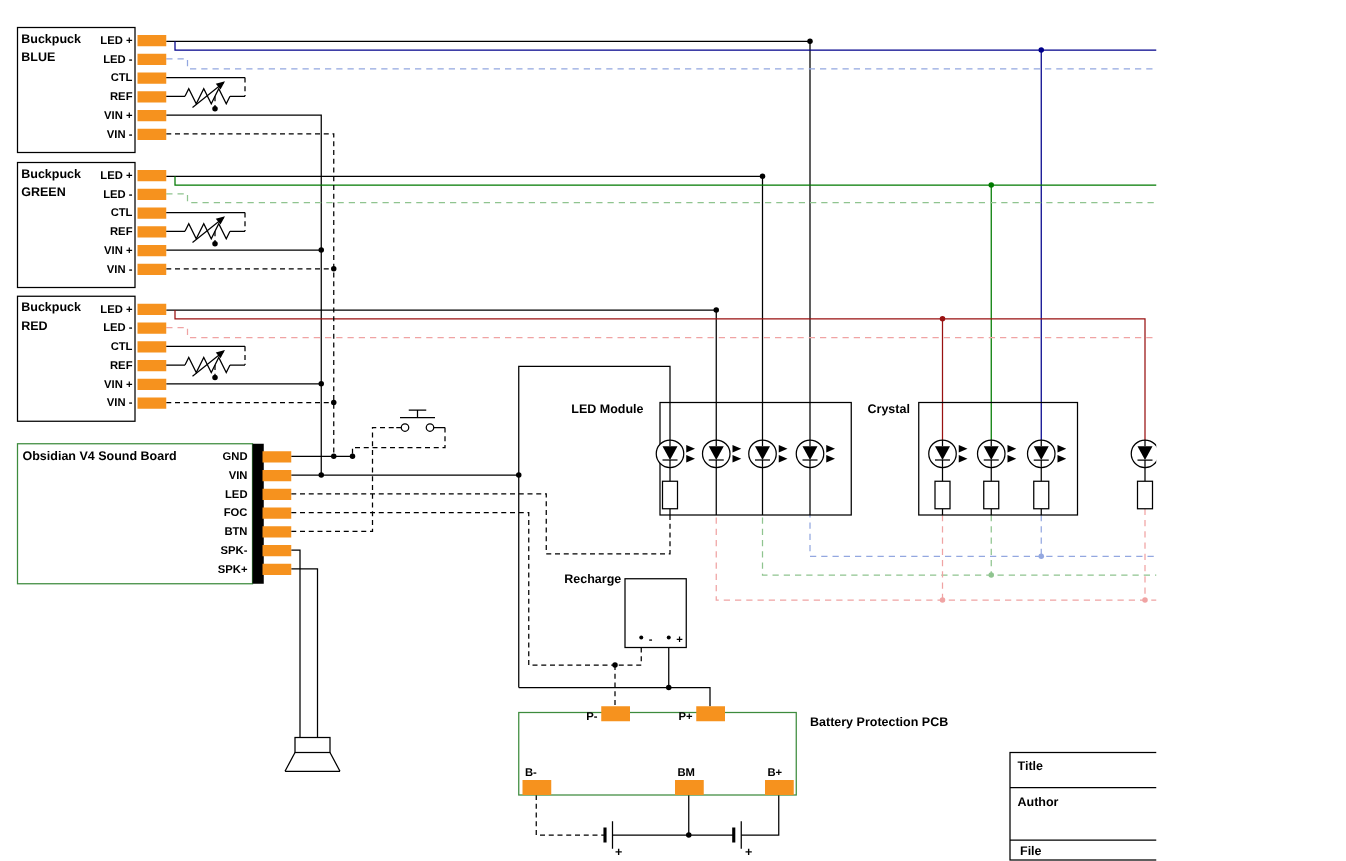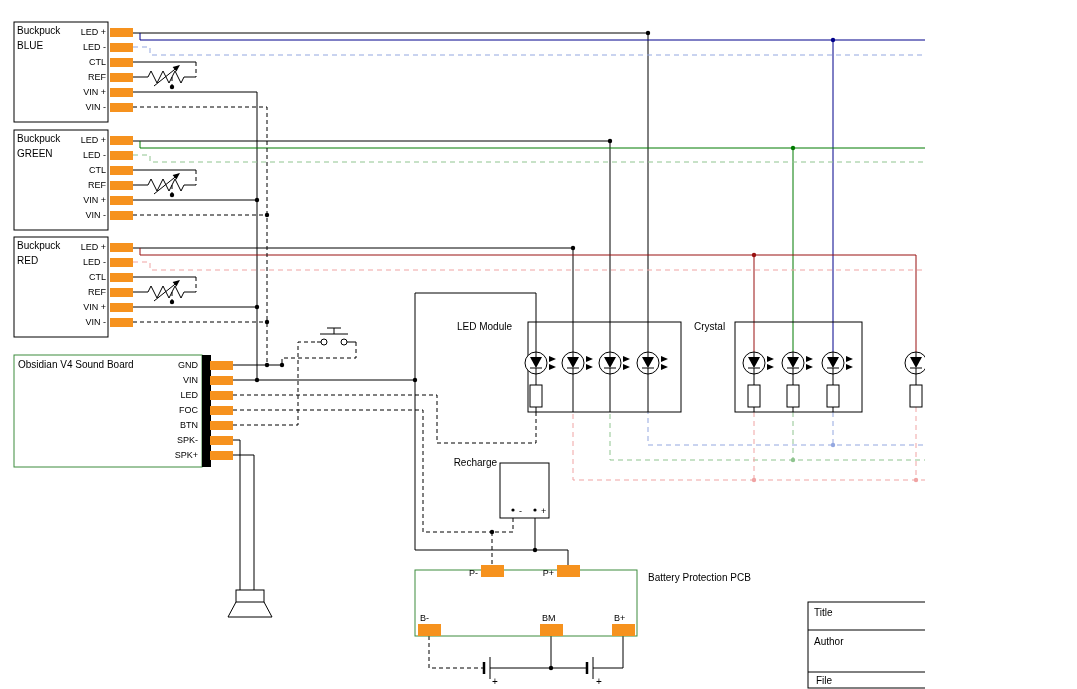--- a/index.html
+++ b/index.html
@@ -1,17 +1,17 @@
 <!DOCTYPE html>
 <html><head>
 <meta charset="utf-8">
 <style>
   html,body{margin:0;padding:0;background:#fff;}
   .stage{position:relative;width:925px;height:689px;background:#ffffff;overflow:hidden;
-         font-family:"Liberation Sans",sans-serif;}
+         font-family:"Liberation Sans",sans-serif;font-weight:bold;}
   svg{position:absolute;left:0;top:0;}
   text{fill:#000;font-family:"Liberation Sans",sans-serif;}
   .t9{font-size:9px;}
   .t10{font-size:10px;}
   .te{text-anchor:end;}
   .box{fill:none;stroke:#000;stroke-width:1;}
   .gbox{fill:none;stroke:#3D8B3D;stroke-width:1;}
   .pad{fill:#F6921E;stroke:none;}
   .wk{stroke:#000;fill:none;stroke-width:1;}
   .wkd{stroke:#000;fill:none;stroke-width:1;stroke-dasharray:4 3;}

